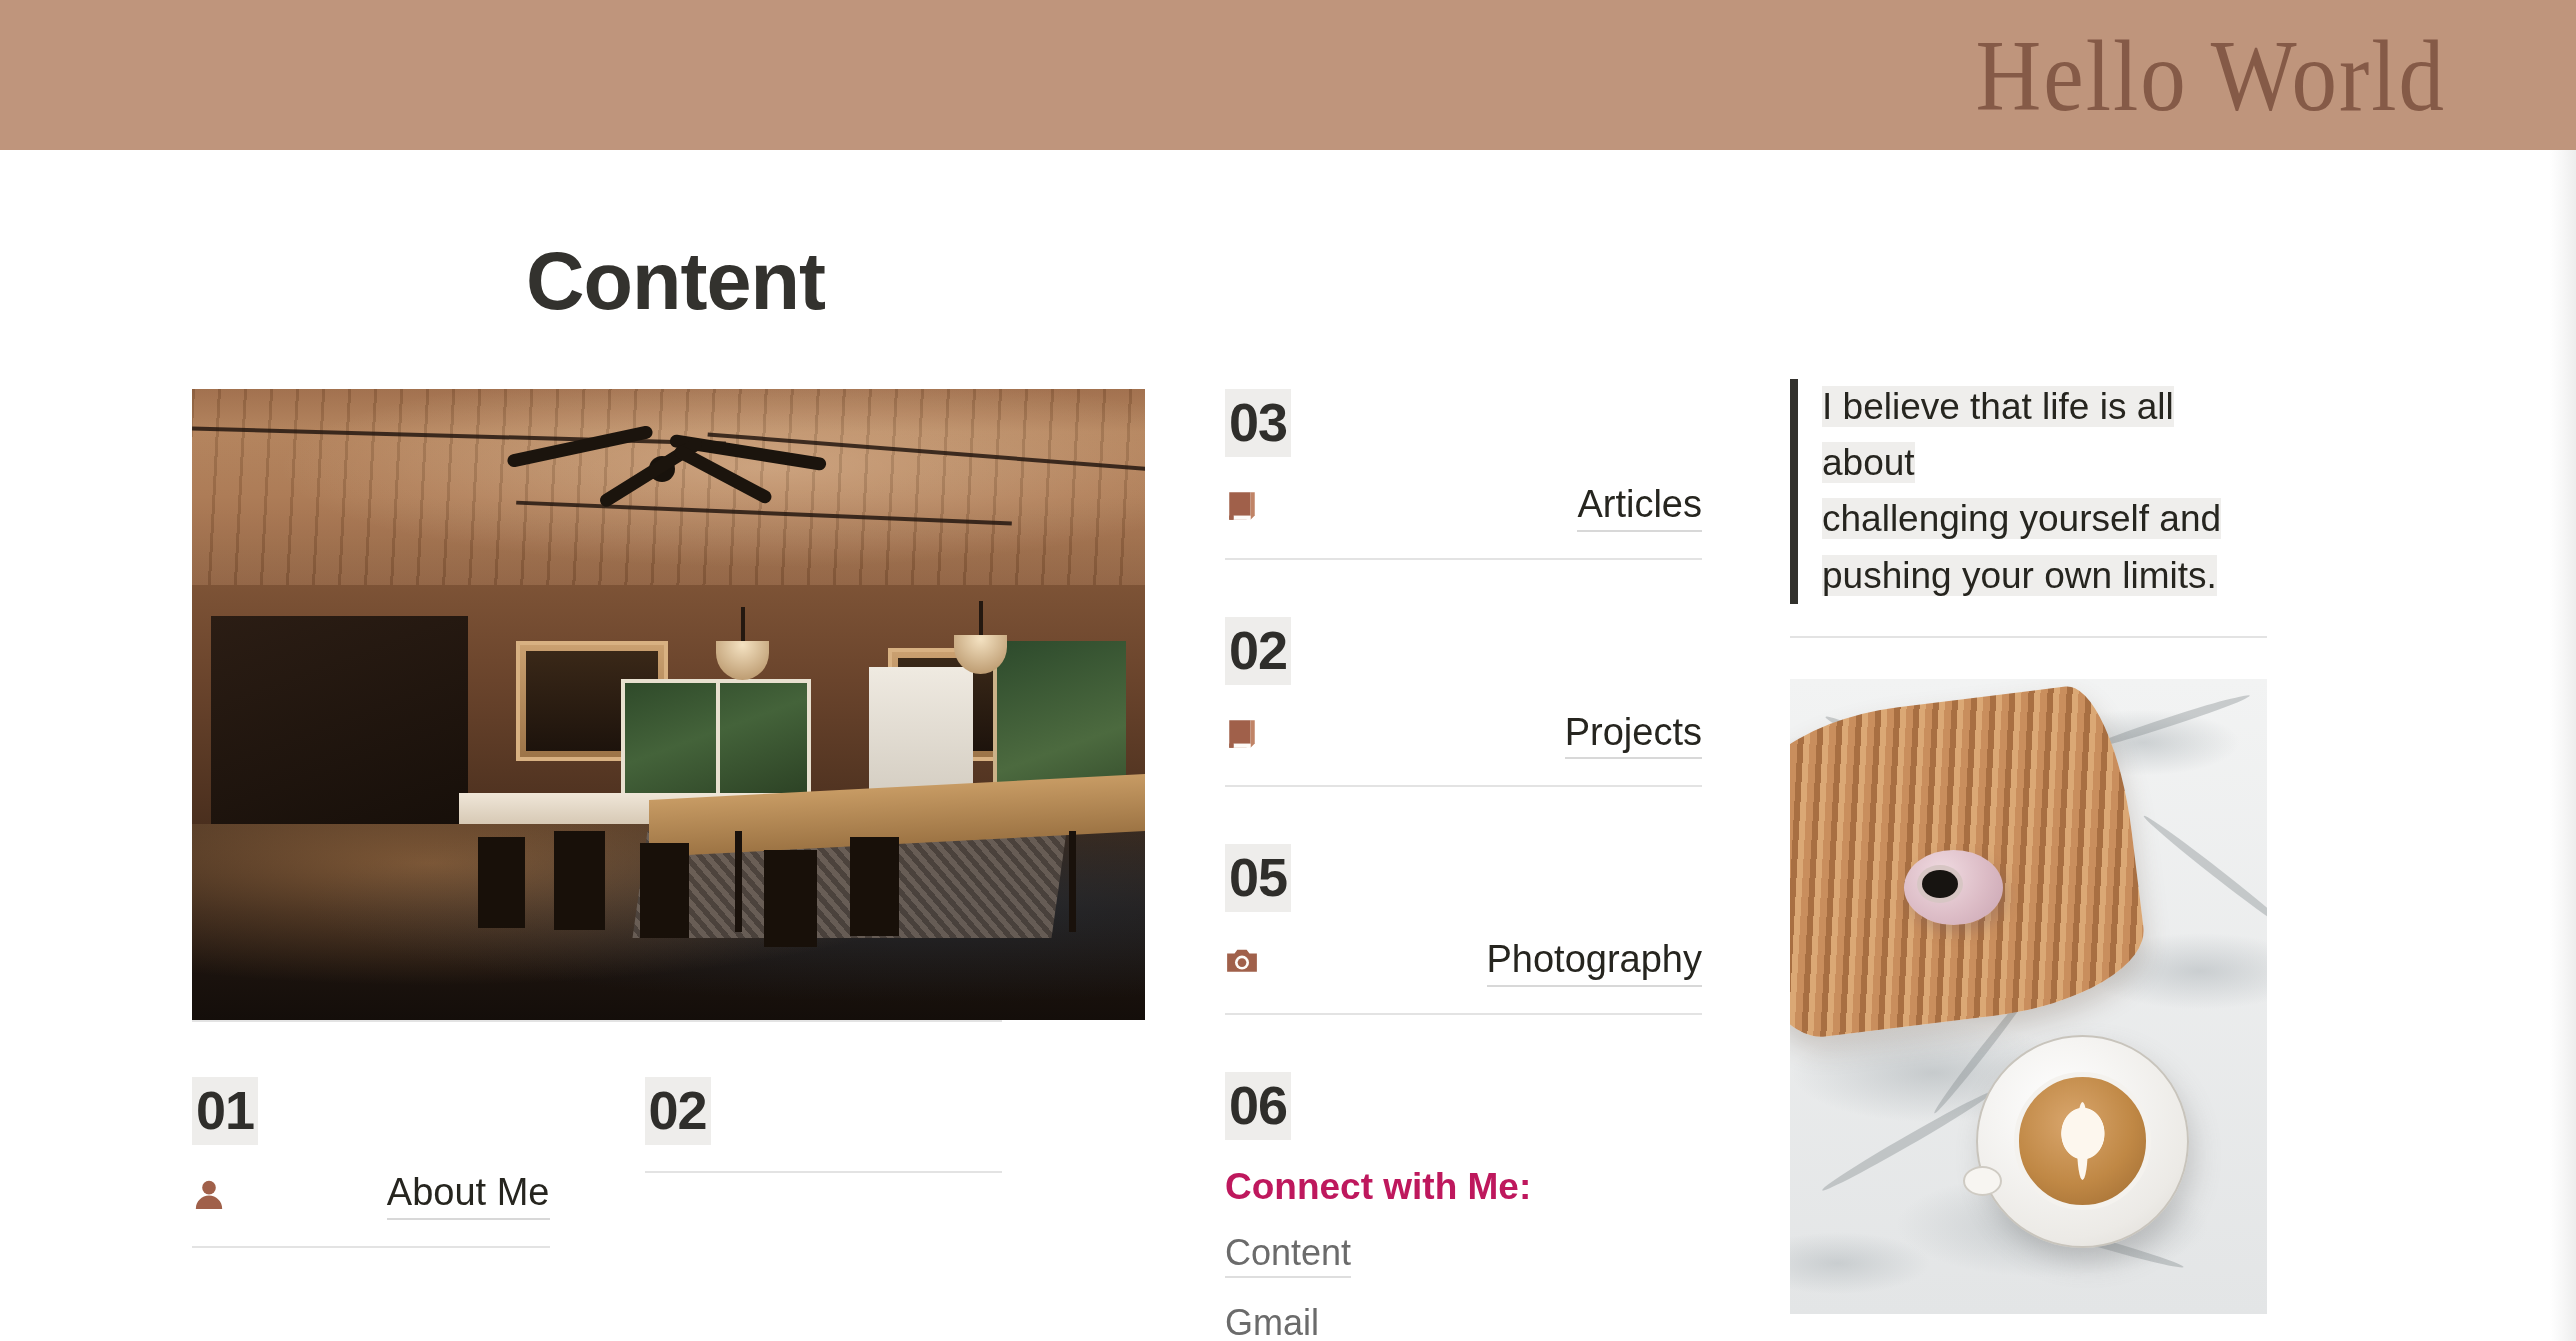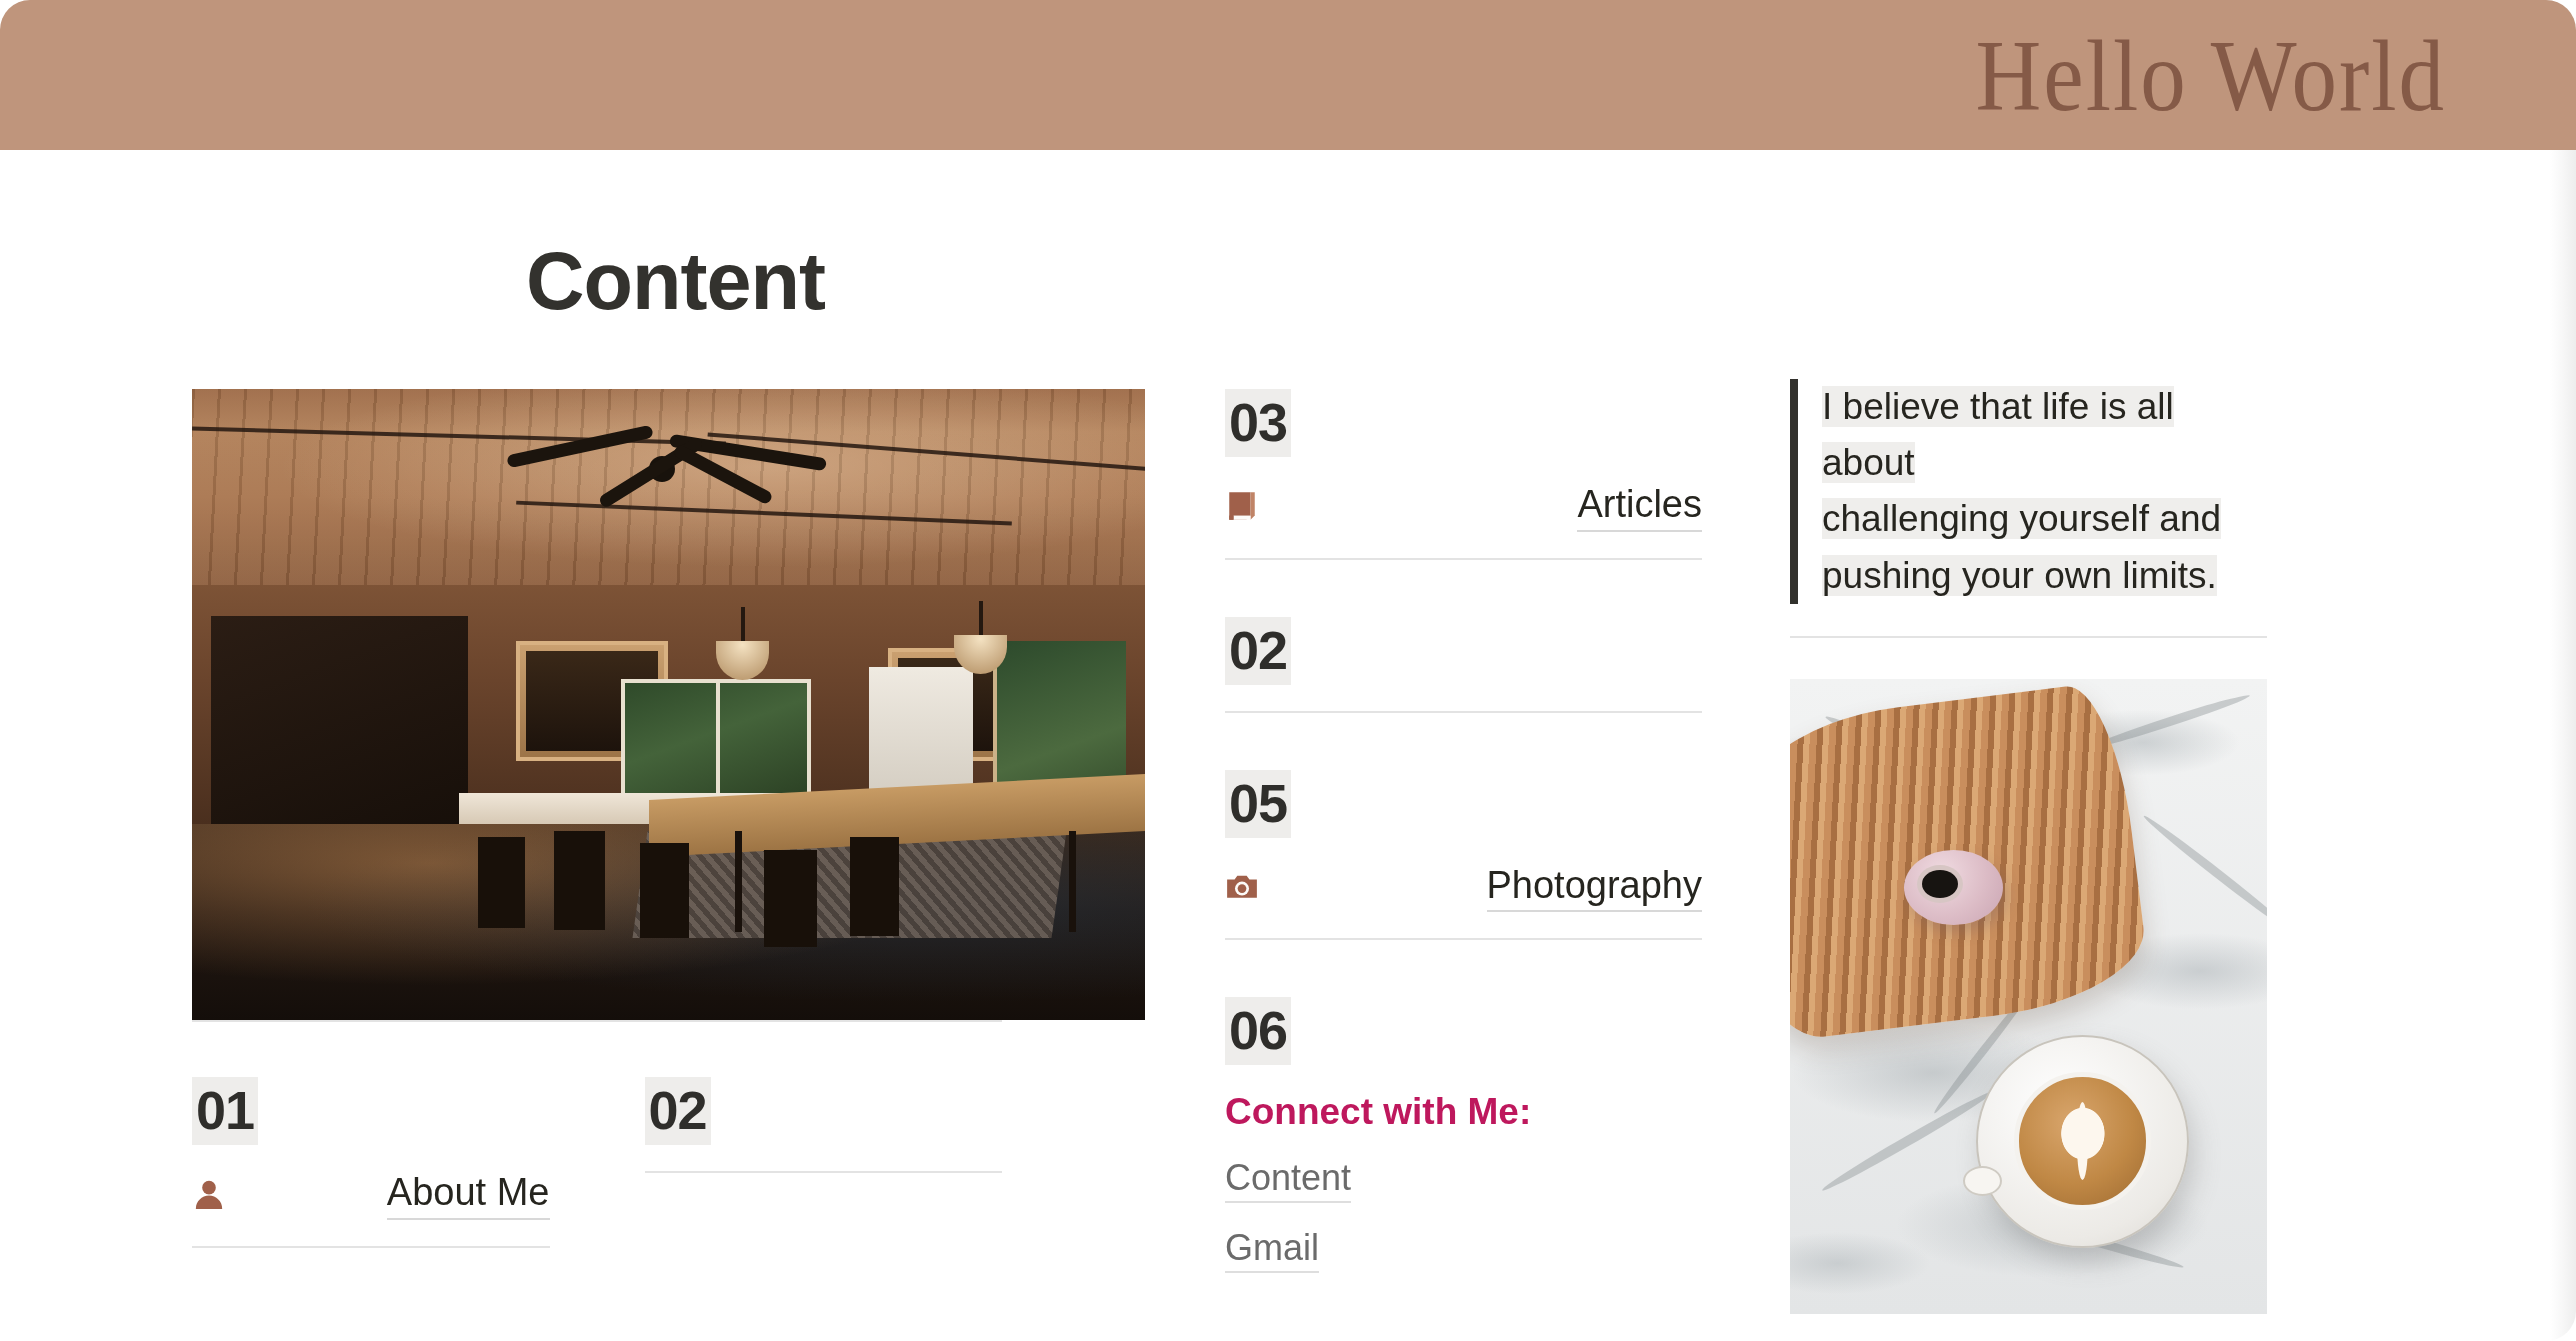--- a/index.html
+++ b/index.html
@@ -11,21 +11,20 @@
     background: #ffffff;
     font-family: "Liberation Sans", sans-serif;
   }
 
   #page {
     position: relative;
     width: 2576px;
     height: 1341px;
     background: #ffffff;
     overflow: hidden;
-    border-radius: 30px;
   }
 
   
   .banner {
     position: absolute;
     left: 0; top: 0;
     width: 2576px;
     height: 150px;
     background: #bf957c;
     display: flex;
@@ -365,20 +364,29 @@
         </svg>
         <span class="entry-label">Articles</span>
       </div>
       <div class="entry-sep"></div>
     </div>
 
     <div class="mid-gap"></div>
 
     <div class="mid-entry">
       <div class="num">02</div>
+      <div class="entry-link">
+        <svg class="ico" viewBox="0 0 32 32">
+          <path d="M4 3h20v22l-4 4H4z" fill="#a0604a"></path>
+          <path d="M24 3h4v22l-4 4z" fill="#c08467"></path>
+          <path d="M8 25h16v4H8z" fill="#fdfbf8"></path>
+          <path d="M4 25h4v4H4z" fill="#a0604a"></path>
+        </svg>
+        <span class="entry-label">Projects</span>
+      </div>
       <div class="entry-sep"></div>
     </div>
 
     <div class="mid-gap"></div>
 
     <div class="mid-entry">
       <div class="num">05</div>
       <div class="entry-link">
         <svg class="ico" viewBox="0 0 32 32">
           <path d="M2 9h7l2.6-3.6h8.8L23 9h7v17H2z" fill="#a0604a"></path>

